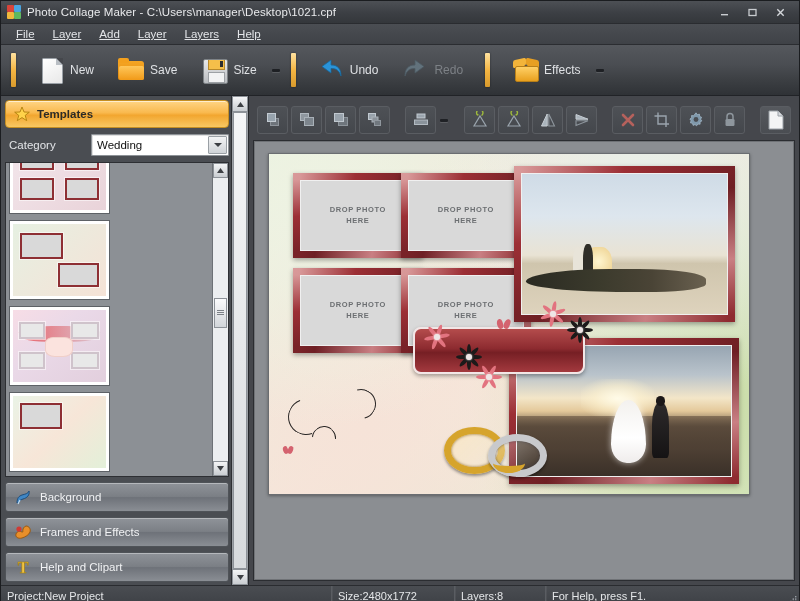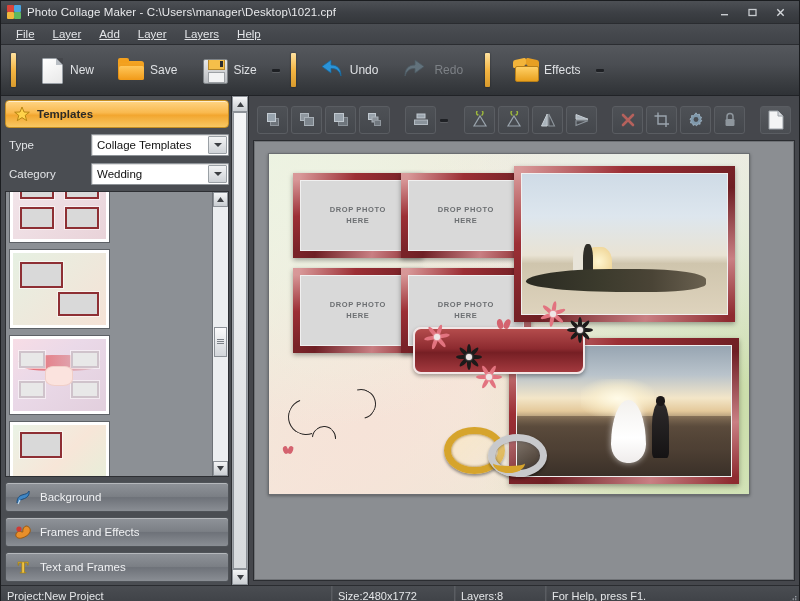--- a/index.html
+++ b/index.html
@@ -342,29 +342,20 @@
     <div class="leftpane">
       <div class="leftinner">
 
         <div class="acc-head">
           <svg class="star" viewBox="0 0 16 16">
             <path d="M8 1 L10 6 L15.3 6.2 L11.2 9.4 L12.7 14.6 L8 11.6 L3.3 14.6 L4.8 9.4 L0.7 6.2 L6 6 Z" fill="#ffd24a" stroke="#b07f0c" stroke-width="0.9" stroke-linejoin="round"></path>
           </svg>
           <span class="ttl">Templates</span>
         </div>
 
-        <div class="field-row">
-          <span class="field-lbl">Type</span>
-          <div class="combo">
-            <span class="val">Collage Templates</span>
-            <span class="btn">
-                <i class="caret-dn"></i>
-              </span>
-          </div>
-        </div>
 
         <div class="field-row">
           <span class="field-lbl">Category</span>
           <div class="combo">
             <span class="val">Wedding</span>
             <span class="btn">
                 <i class="caret-dn"></i>
               </span>
           </div>
         </div>
@@ -453,21 +444,21 @@
           </span>
           <span class="nm">Frames and Effects</span>
         </div>
 
         <div class="acc-item">
           <span class="acc-ico">
             <svg width="18" height="16" viewBox="0 0 18 16">
               <text x="9" y="14" font-family="Liberation Serif, serif" font-size="16" font-weight="bold" text-anchor="middle" fill="#f1c441" stroke="#a07c10" stroke-width="0.6">T</text>
             </svg>
           </span>
-          <span class="nm">Text and Frames</span>
+          <span class="nm">Help and Clipart</span>
         </div>
 
       </div>
 
       <div class="outer-scroll">
         <div class="sb-btn">
           <svg width="7" height="5" viewBox="0 0 7 5">
               <path d="M3.5 0 L7 5 L0 5 Z" fill="#3d4044"></path>
             </svg>
         </div>

